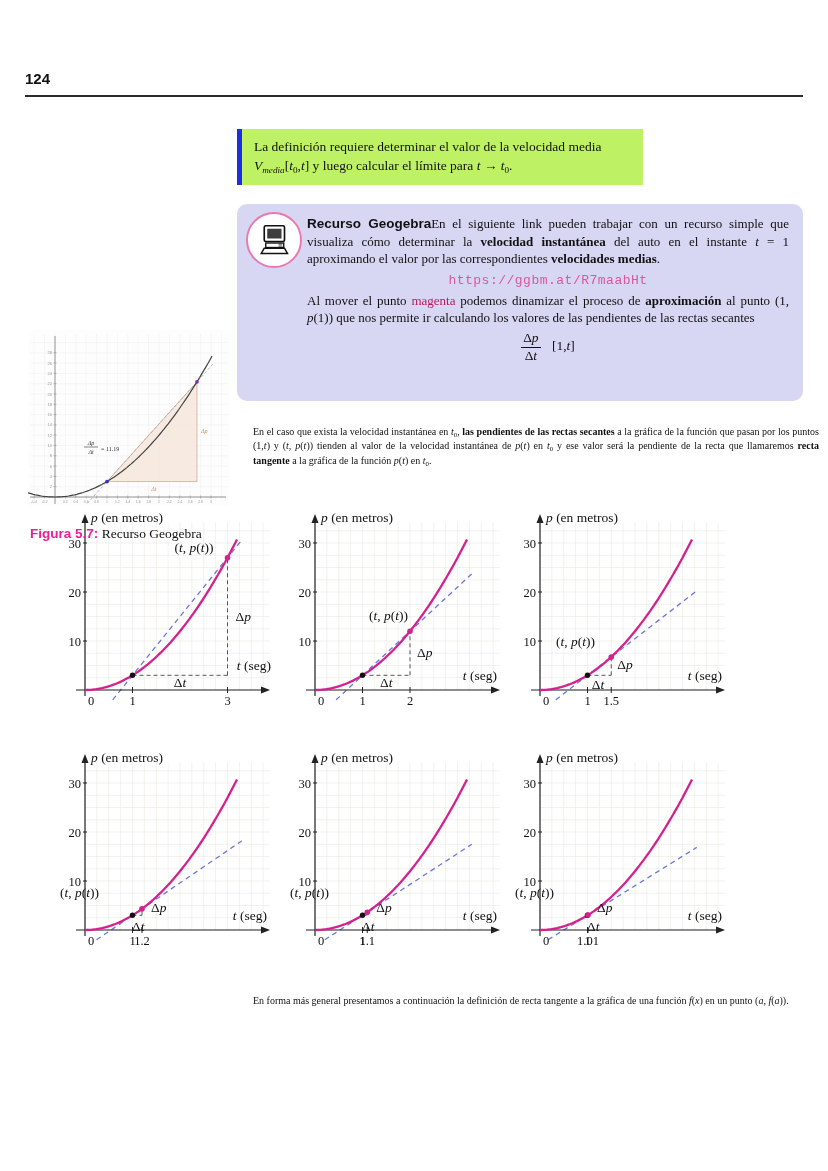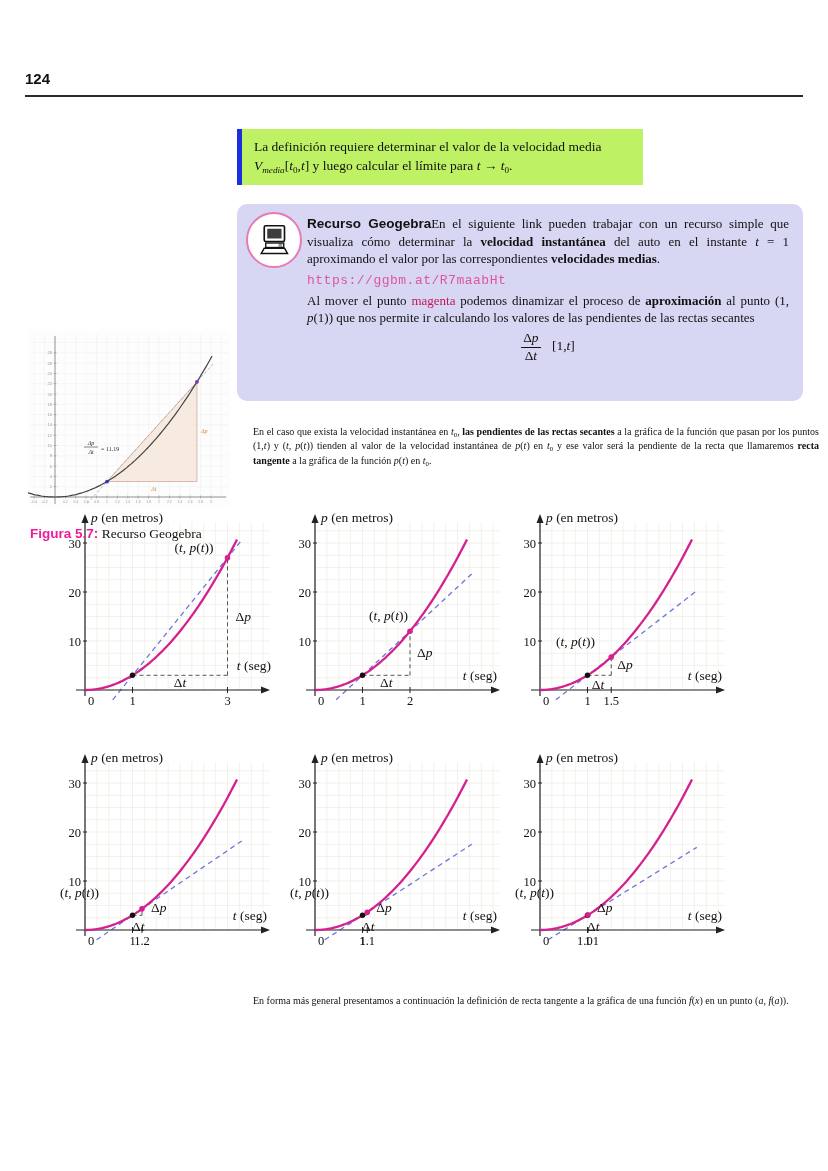--- a/index.html
+++ b/index.html
@@ -16,21 +16,21 @@
 
   
   .geo-box{position:absolute;left:237px;top:204px;width:566px;height:197px;background:#d7d6f3;
         border-radius:10px;box-sizing:border-box;}
   .geo-icon-circle{position:absolute;left:9px;top:8px;width:52px;height:52px;border-radius:50%;
         background:#ffffff;border:2.5px solid #e87ab2;display:flex;align-items:center;justify-content:center;}
   .geo-content{position:absolute;left:70px;top:11px;width:482px;}
   .geo-p{margin:0;font-size:13px;line-height:1.32;text-align:justify;}
   .geo-title{font-family:"Liberation Sans",sans-serif;font-weight:bold;font-size:13.5px;}
   .geo-link{margin:6px 0 4px 0;font-family:"Liberation Mono","DejaVu Sans Mono",monospace;
-        font-size:13px;letter-spacing:0.5px;color:#e0559f;}
+        font-size:13px;letter-spacing:0.5px;color:#e0559f;text-align:center;}
   .formula{text-align:center;margin:5px 0 6px 0;font-size:13.5px;}
   .frac{display:inline-block;vertical-align:middle;text-align:center;line-height:1.05;}
   .fnum{display:block;border-bottom:1px solid #111;padding:0 2px 1px 2px;}
   .fden{display:block;padding-top:1px;}
   .finterval{margin-left:8px;}
 
   .body-para{position:absolute;left:237px;width:566px;margin:16px;font-size:10px;
         line-height:1.4;text-align:justify;}
   .para1{top:409px;}
   .para2{top:978px;}

